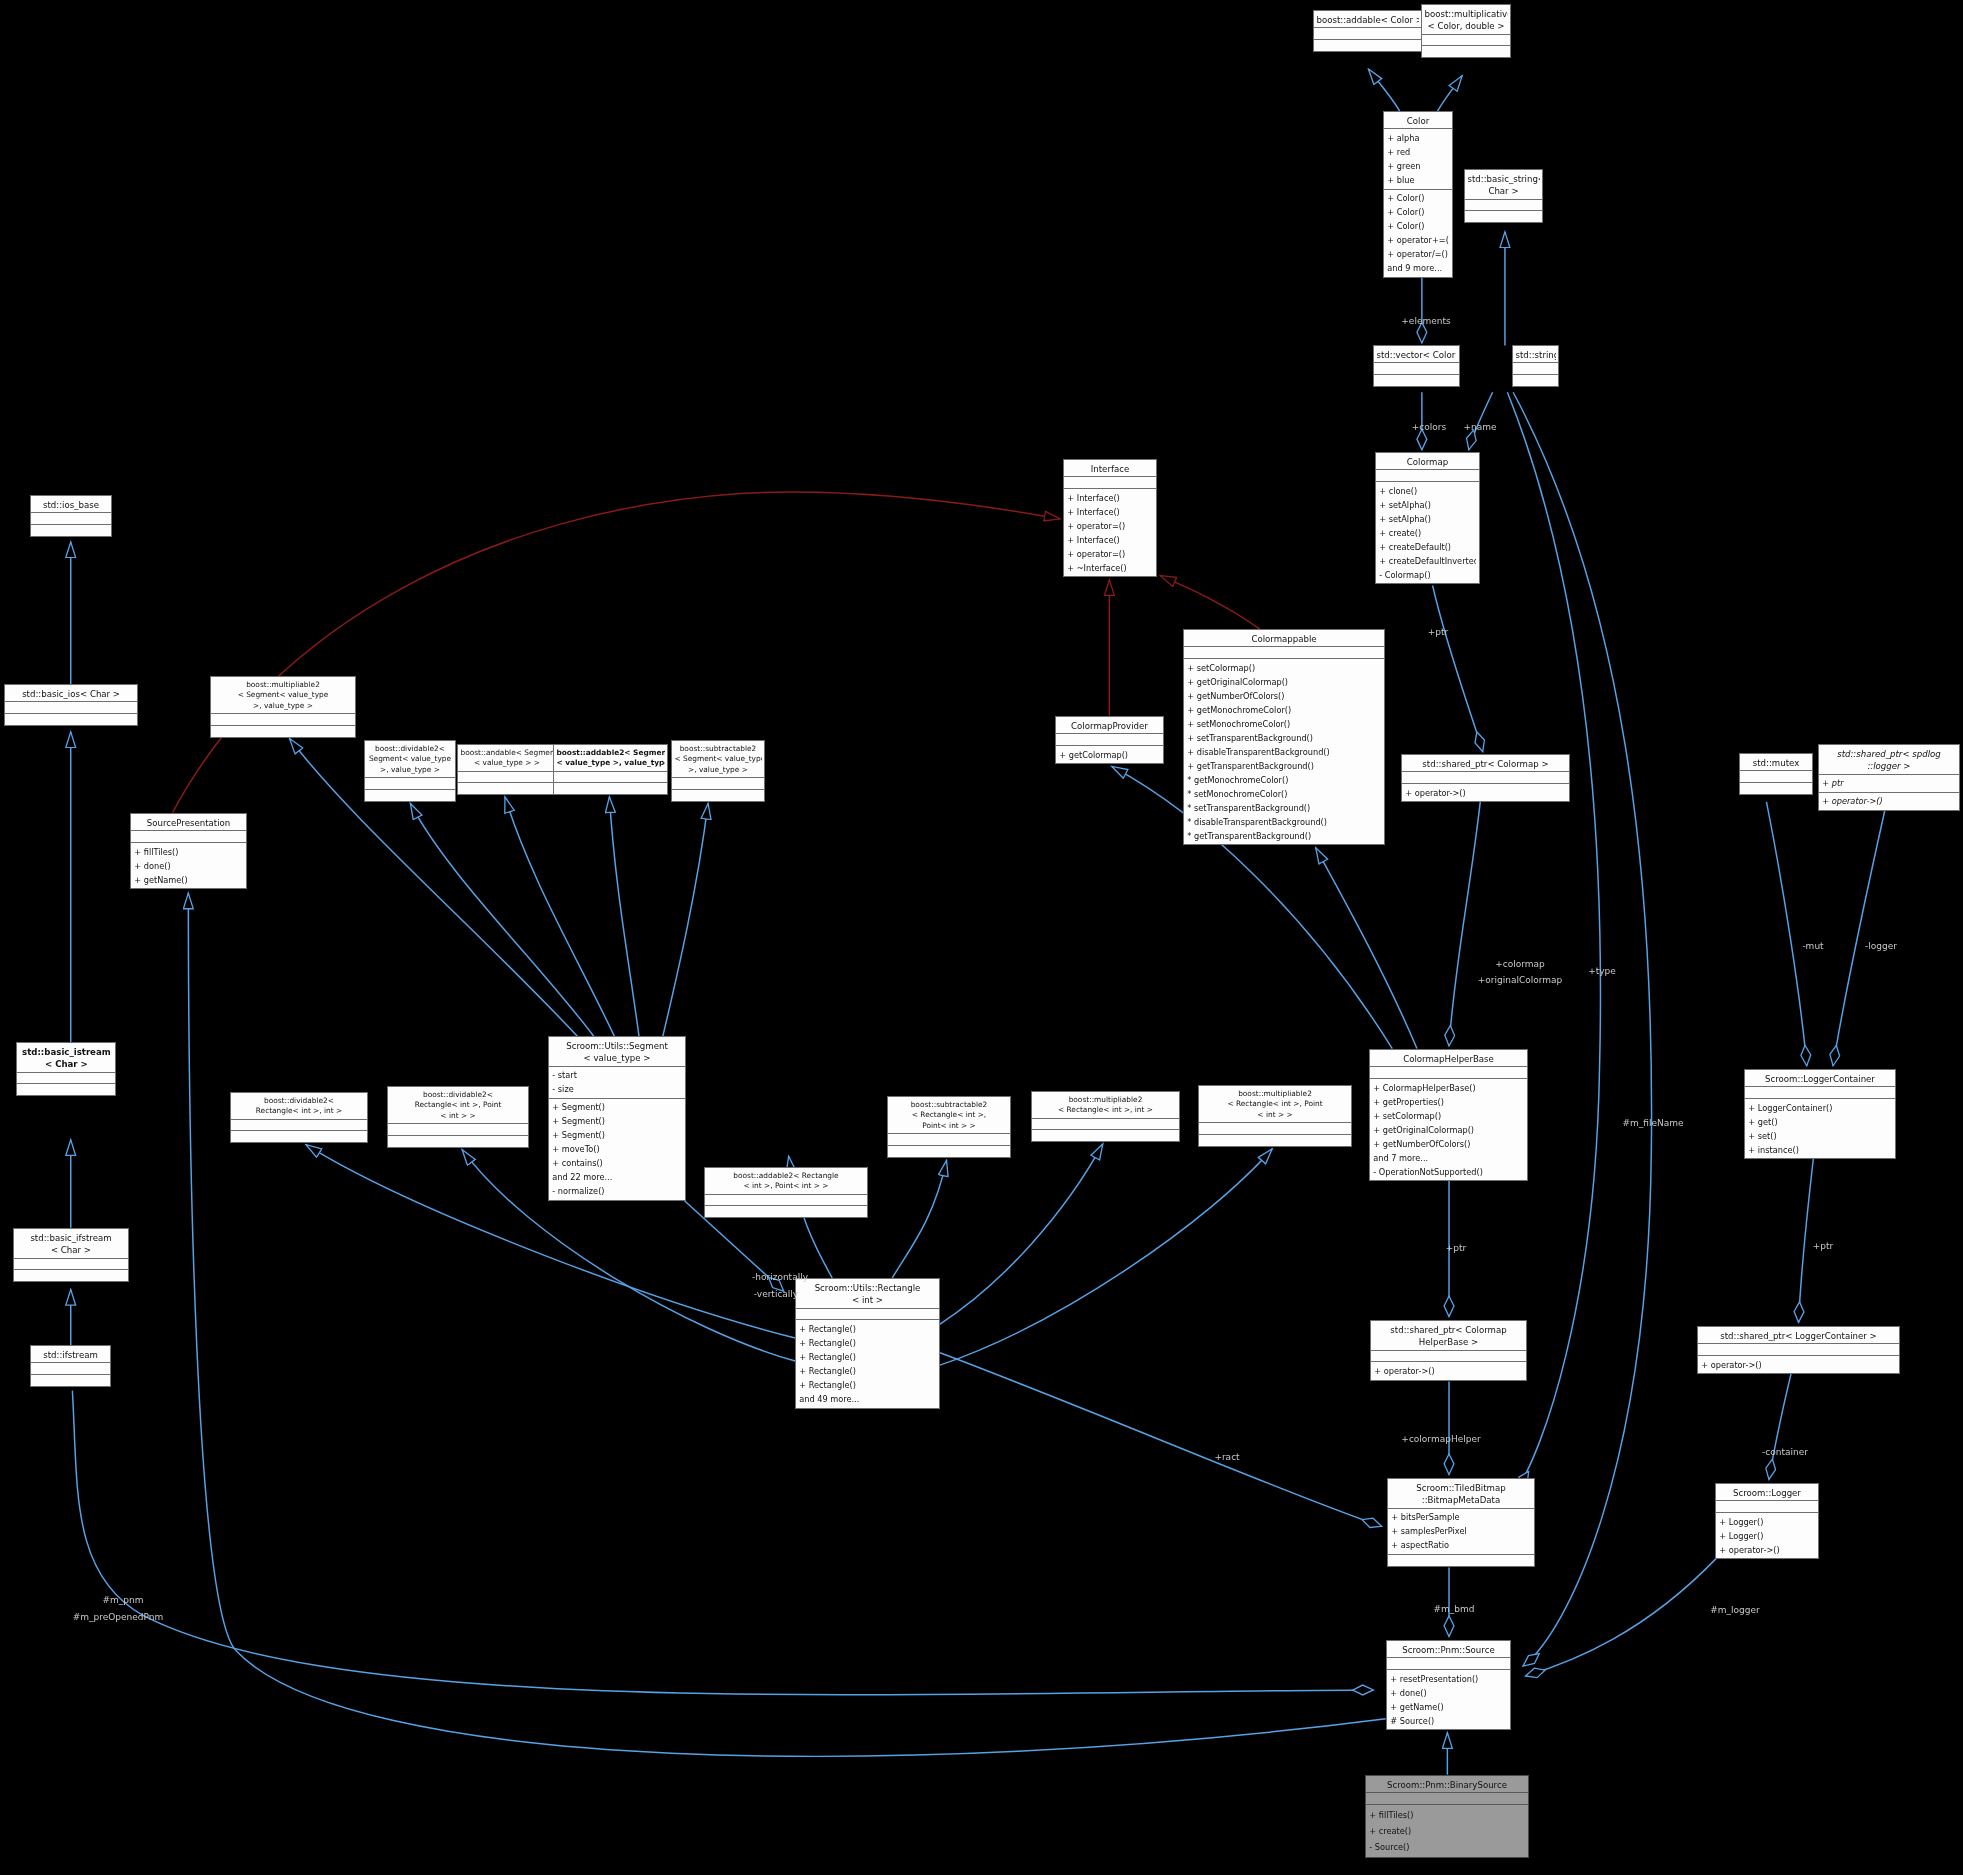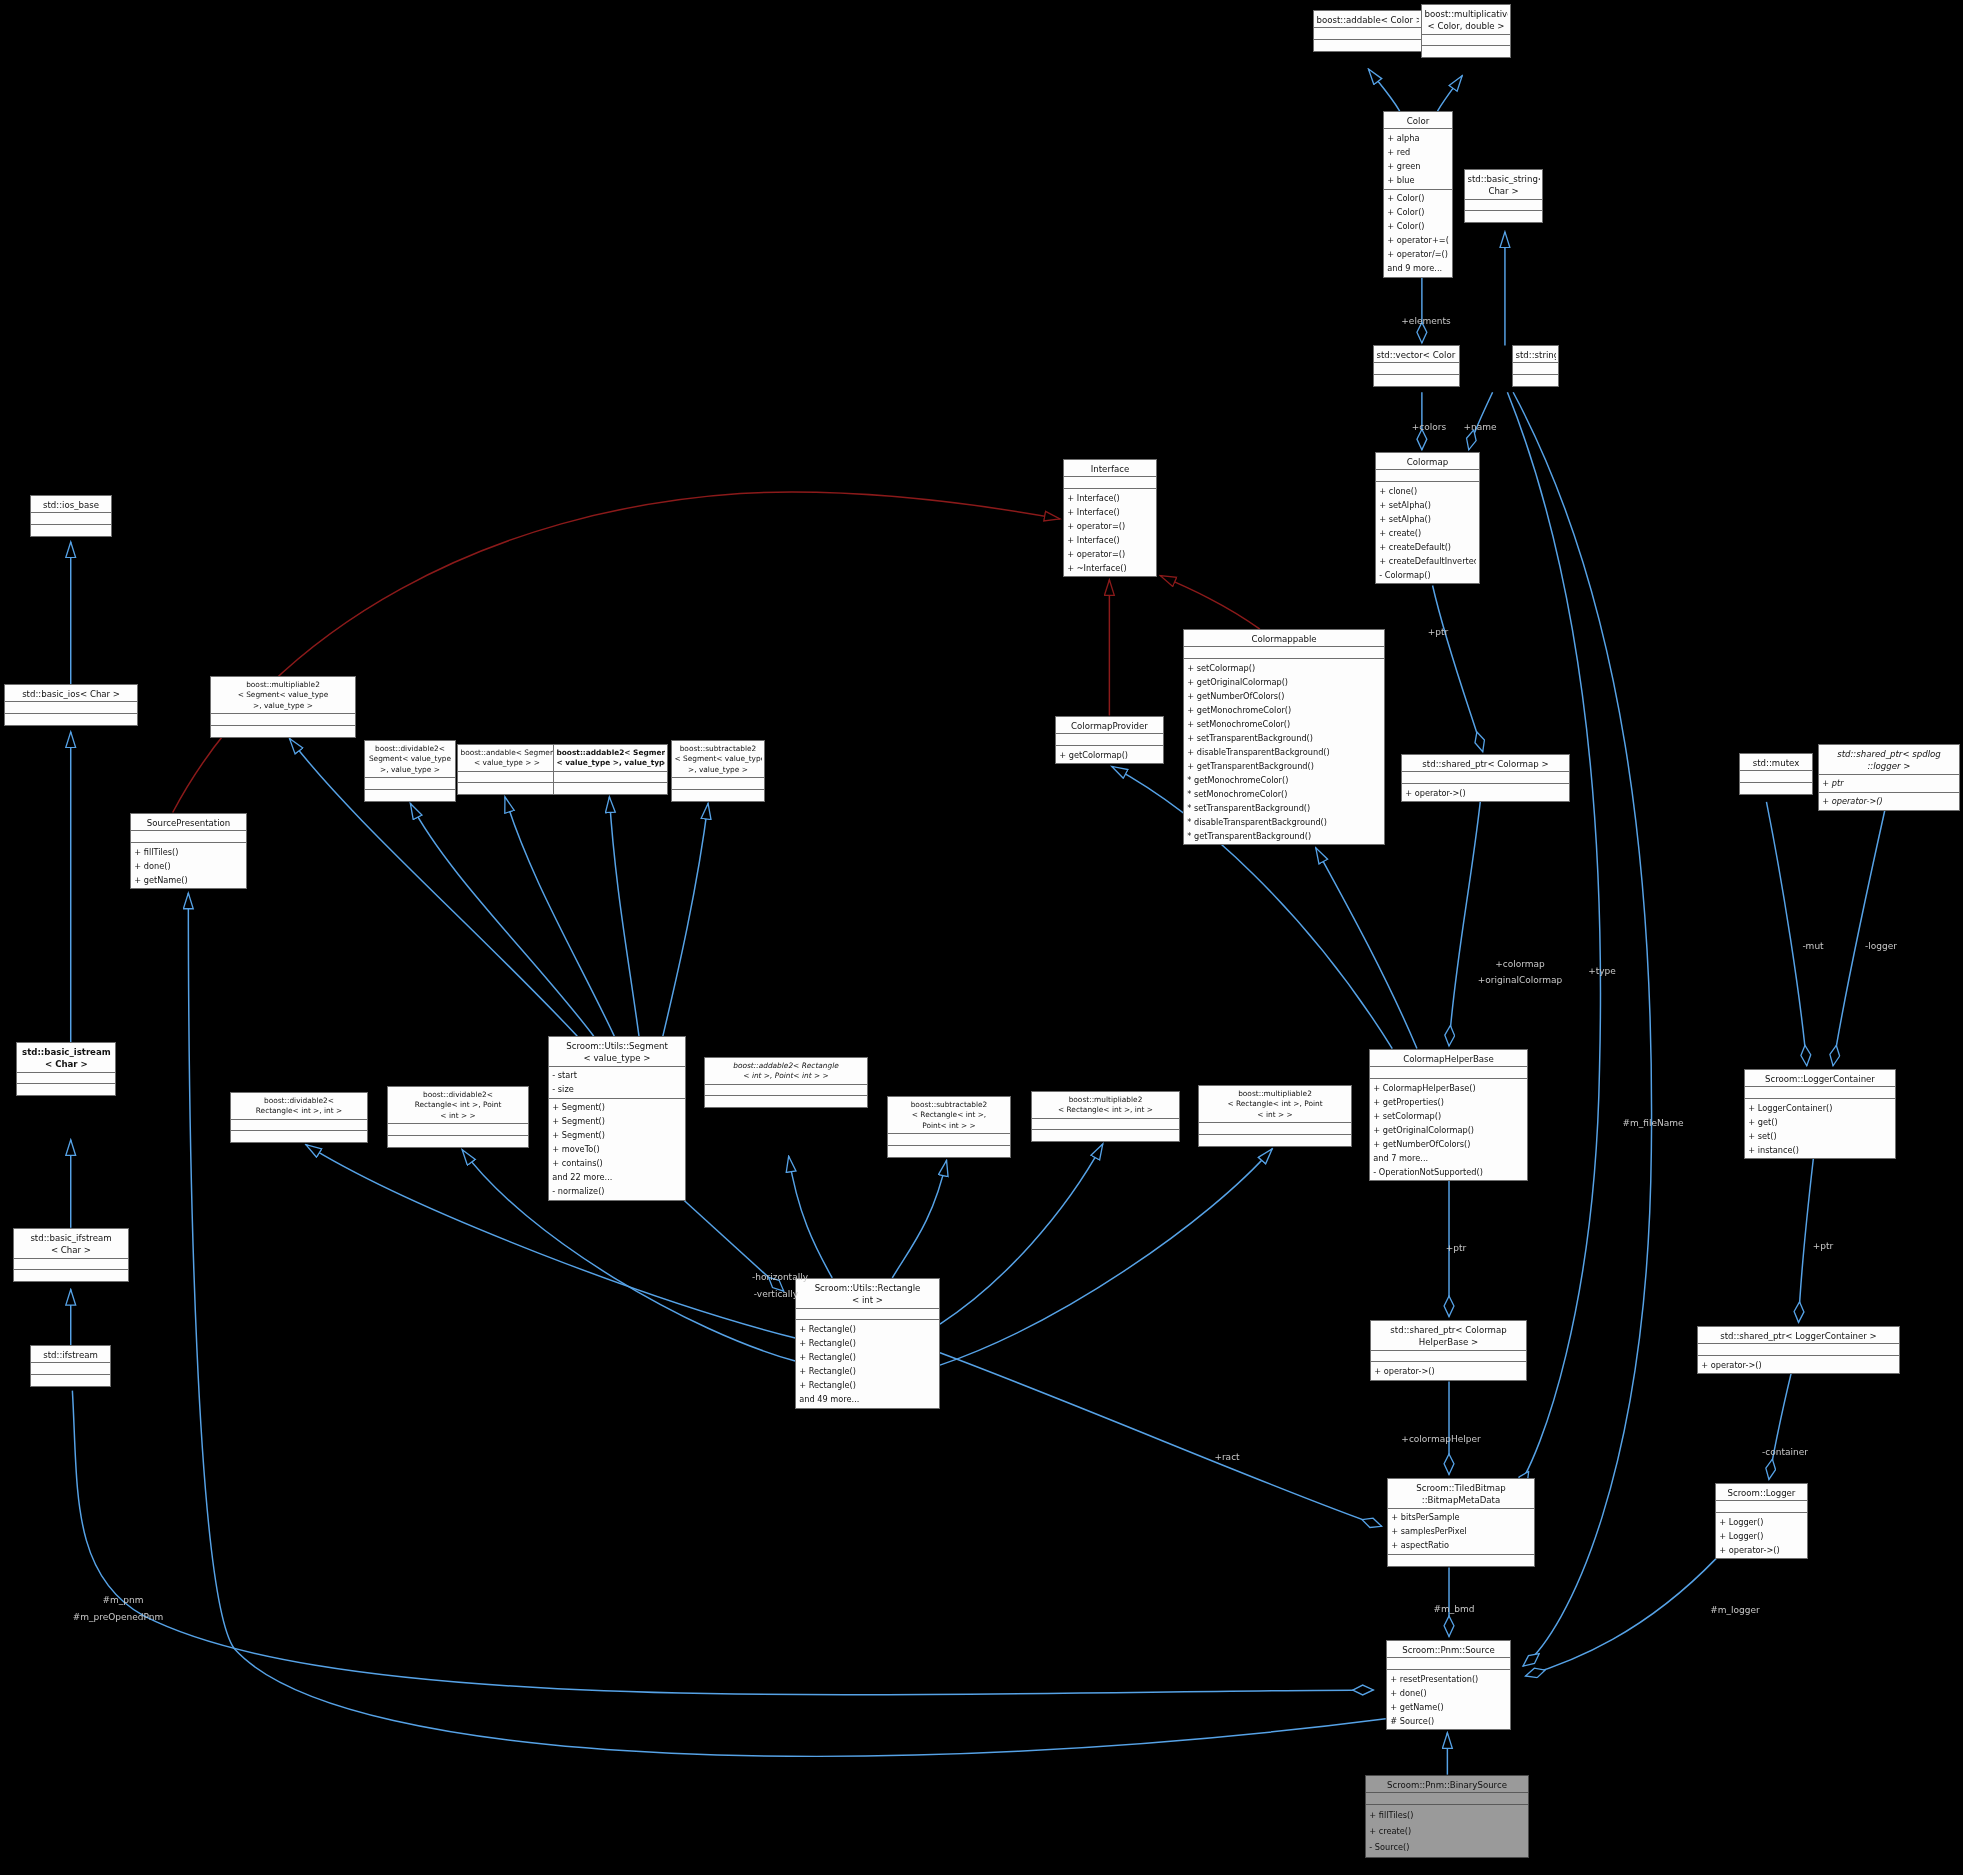--- a/index.html
+++ b/index.html
@@ -380,21 +380,21 @@
       <div class="sect">
         <div class="row">+    Segment()</div>
         <div class="row">+    Segment()</div>
         <div class="row">+    Segment()</div>
         <div class="row">+    moveTo()</div>
         <div class="row">+    contains()</div>
         <div class="row">and 22 more...</div>
         <div class="row">-    normalize()</div>
       </div>
     </div>
-    <div class="uml-box small" style="left: 704px; top: 1057px; width: 164px; font-style: italic;">
+    <div class="uml-box small" style="left: 704px; top: 1167px; width: 164px;">
       <div class="title">
         <div>boost::addable2&lt; Rectangle</div>
         <div>&lt; int  &gt;, Point&lt; int  &gt; &gt;</div>
       </div>
       <div class="empty"></div>
       <div class="empty"></div>
     </div>
     <div class="uml-box small" style="left: 887px; top: 1096px; width: 124px;">
       <div class="title">
         <div>boost::subtractable2</div>
@@ -458,21 +458,21 @@
         <div>Scroom::TiledBitmap</div>
         <div>::BitmapMetaData</div>
       </div>
       <div class="sect">
         <div class="row">+  bitsPerSample</div>
         <div class="row">+  samplesPerPixel</div>
         <div class="row">+  aspectRatio</div>
       </div>
       <div class="empty"></div>
     </div>
-    <div class="uml-box" style="left: 1715px; top: 1483px; width: 93px;">
+    <div class="uml-box" style="left: 1715px; top: 1483px; width: 104px;">
       <div class="title">
         <div>Scroom::Logger</div>
       </div>
       <div class="empty"></div>
       <div class="sect">
         <div class="row">+  Logger()</div>
         <div class="row">+  Logger()</div>
         <div class="row">+  operator-&gt;()</div>
       </div>
     </div>

